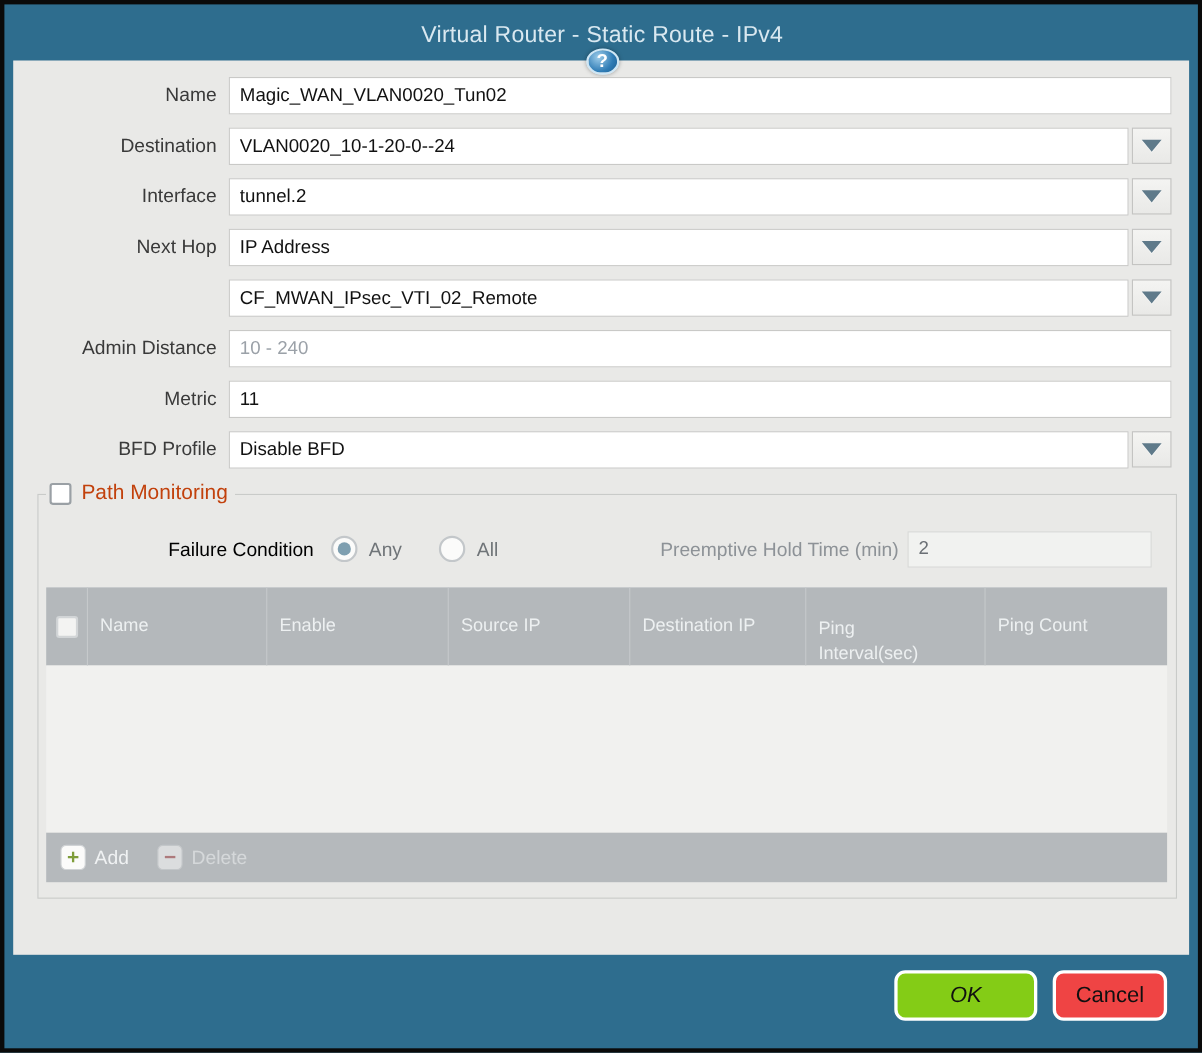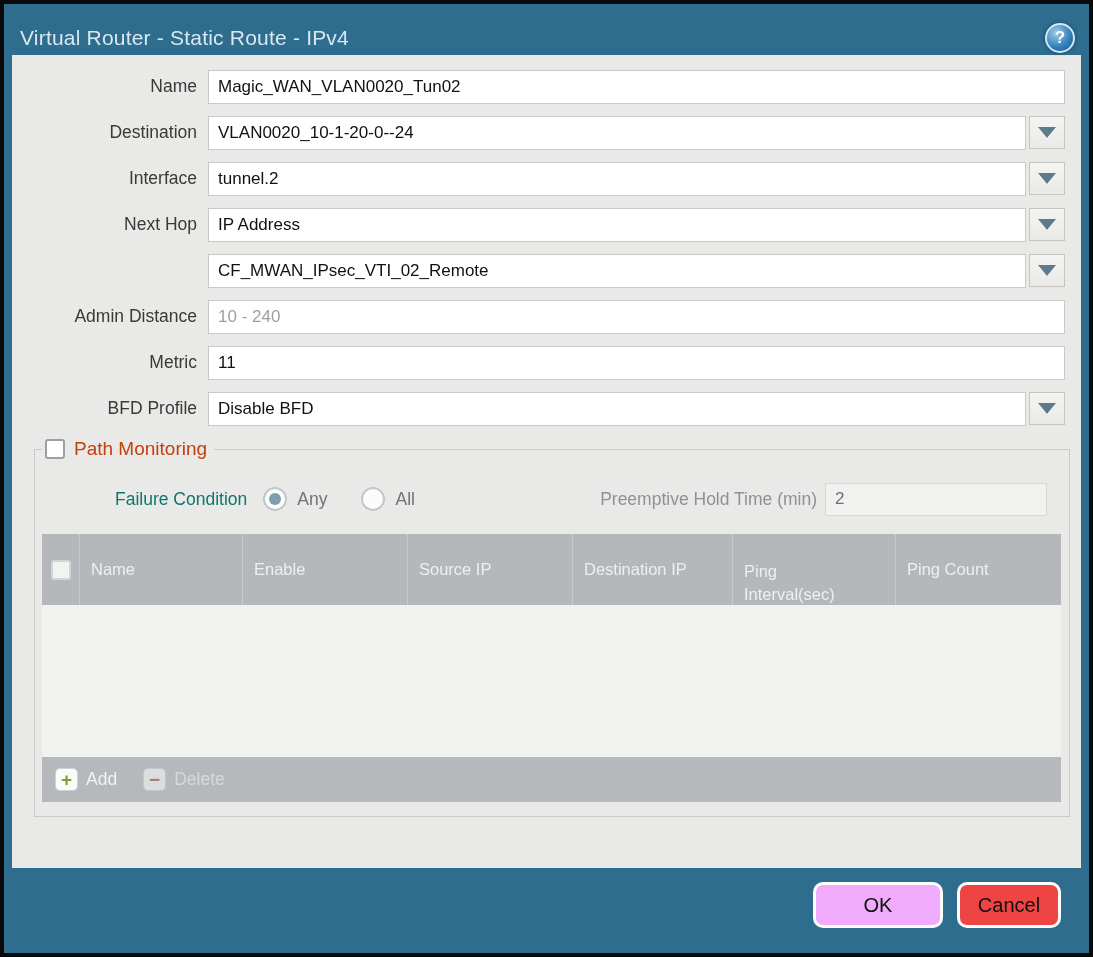--- a/index.html
+++ b/index.html
@@ -12,20 +12,21 @@
     border: 4px solid #0a0a0a;
     position: relative;
     overflow: hidden;
   }
 
   
   .titlebar {
     height: 51px;
     display: flex; align-items: center; justify-content: space-between;
     padding: 16px 14px 0 16px;
+    flex-direction: column;
   }
   .titlebar .title {
     color: #d9e8f0; font-size: 21px; letter-spacing: .2px;
   }
   .help-btn {
     width: 30px; height: 30px; border-radius: 50%;
     background: radial-gradient(circle at 35% 30%, #9ecdea, #2f7cb5 60%, #1b5d92);
     border: 2px solid #cfe6f4;
     color: #ffffff; font-weight: bold; font-size: 17px;
     display: flex; align-items: center; justify-content: center;
@@ -95,21 +96,21 @@
     border-radius: 3px;
     display: inline-block;
     cursor: pointer;
   }
   .pm-title { font-size: 19px; font-weight: normal; color: #c2410c; }
 
   .cond-row {
     display: flex; align-items: center;
     margin: 22px 8px 16px 0; height: 34px;
   }
-  .cond-label { margin-left: 74px; font-size: 17.5px; color: #0f766e; }
+  .cond-label { margin-left: 112px; font-size: 17.5px; color: #000000; }
   .radio {
     width: 24px; height: 24px; border-radius: 50%;
     background: #fbfbfa; border: 2px solid #c3c7ca;
     display: inline-flex; align-items: center; justify-content: center;
     margin-left: 16px; cursor: pointer; flex-shrink: 0;
   }
   .radio .dot { width: 12px; height: 12px; border-radius: 50%; background: #7e9fb0; }
   .radio-label { font-size: 17.5px; color: #6f7478; margin-left: 10px; }
   .radio-gap { margin-left: 34px; }
   .hold-label { margin-left: auto; font-size: 17.5px; color: #8d9297; }
@@ -167,21 +168,21 @@
     gap: 14px; padding: 14px 28px 0 0;
   }
   .btn {
     width: 130px; height: 46px;
     border-radius: 10px; border: 3px solid #ffffff;
     font-family: "Liberation Sans", sans-serif;
     font-size: 20px; color: #101010;
     display: flex; align-items: center; justify-content: center;
     cursor: pointer;
   }
-  .btn-ok { background: #f0abfc; }
+  .btn-ok { background: #84cc16; font-style: italic; }
   .btn-cancel { background: #ef4444; width: 104px; }
 </style>
 </head>
 <body>
 
 <div class="window">
 
   <div class="titlebar">
     <div class="title">Virtual Router - Static Route - IPv4</div>
     <div class="help-btn">?</div>

